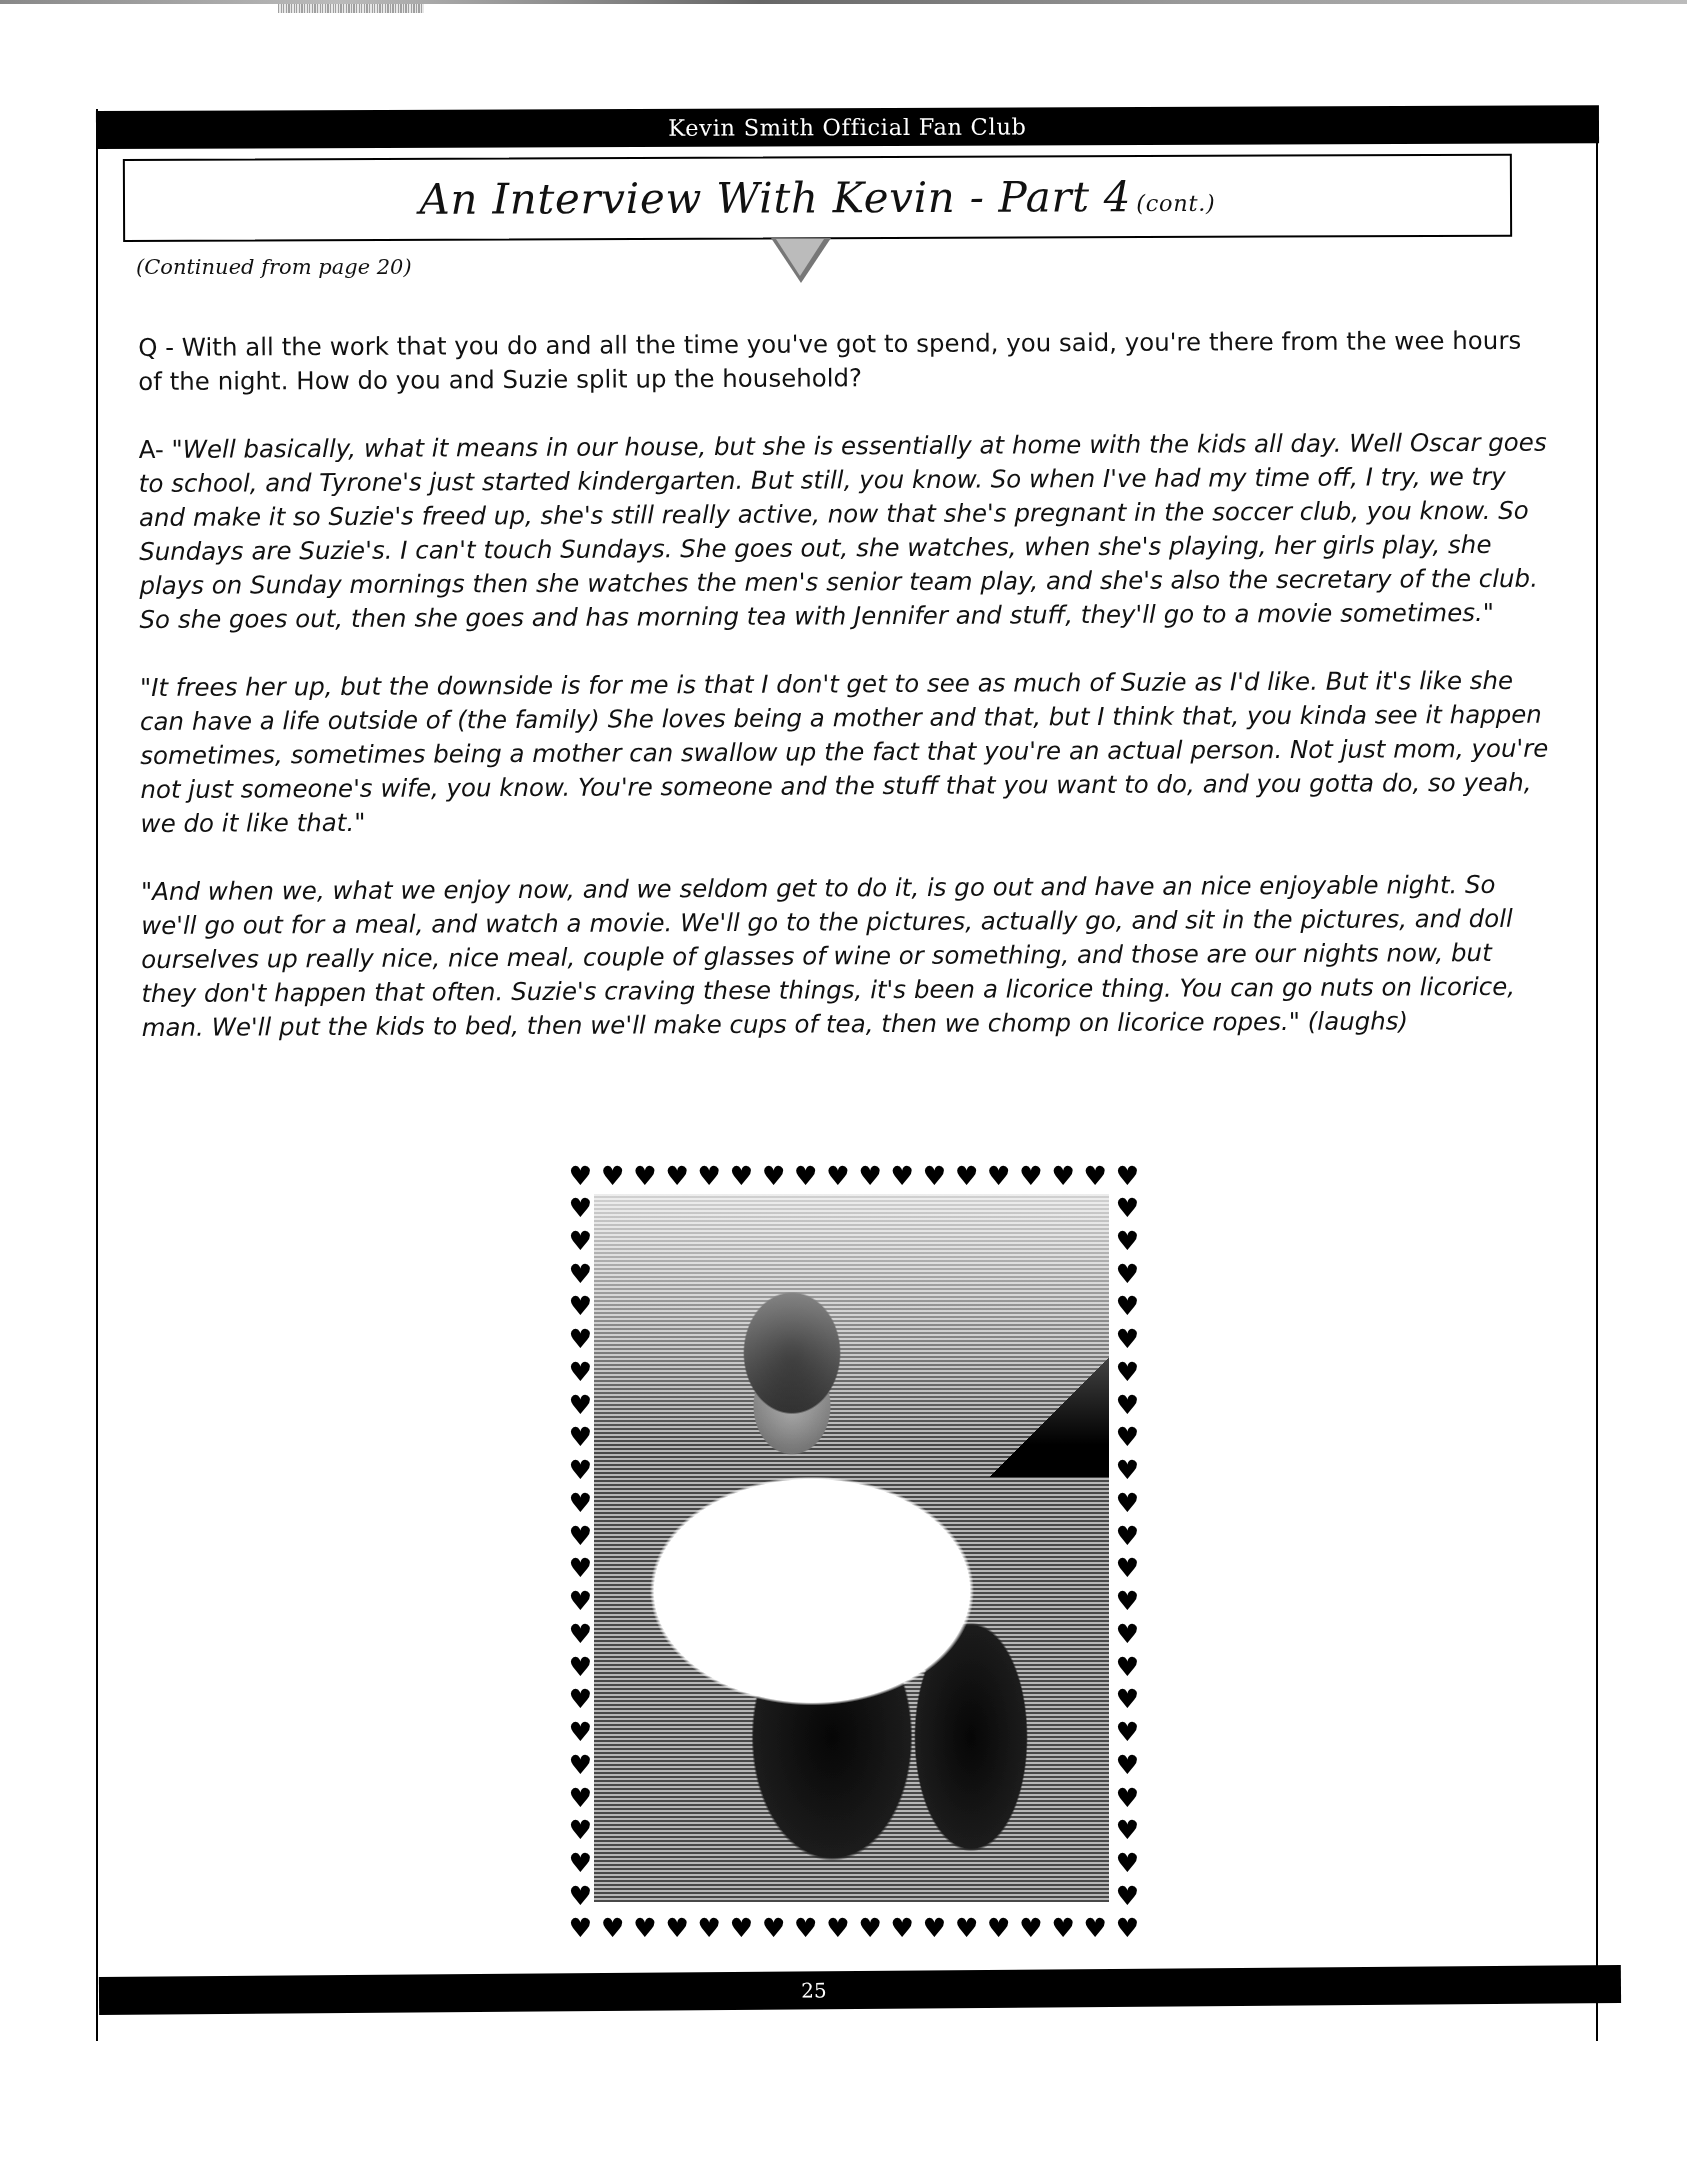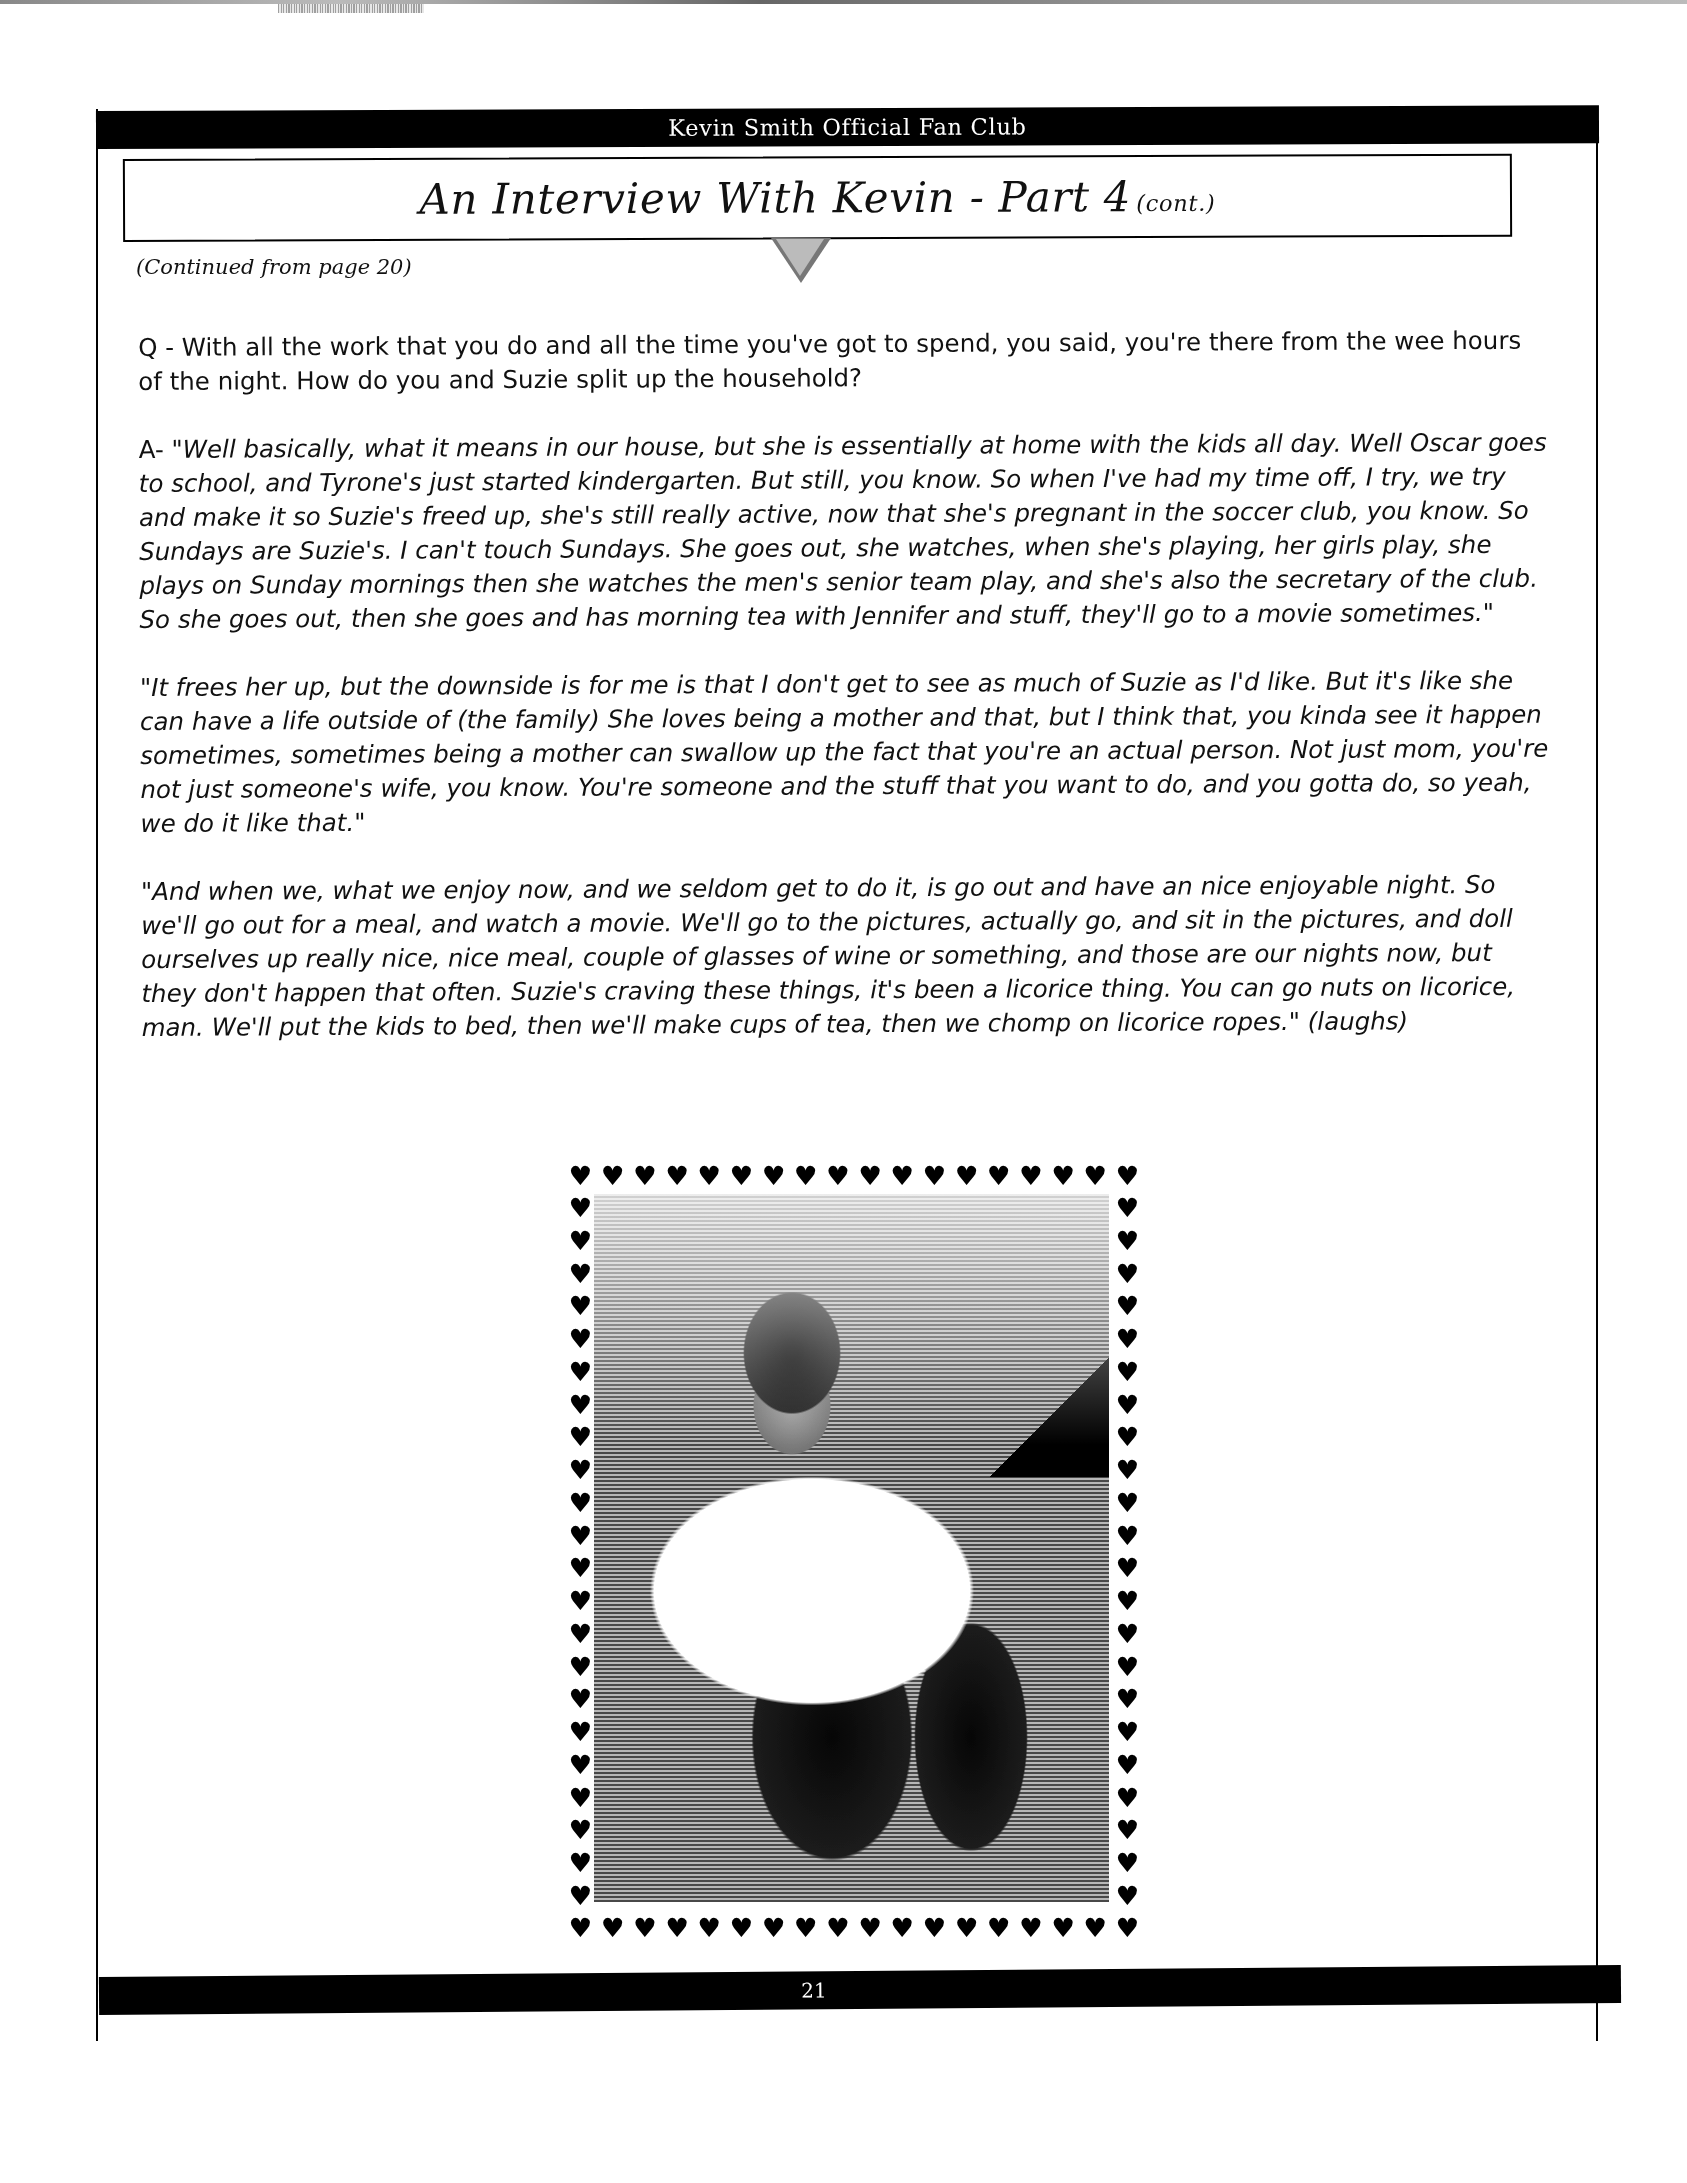--- a/index.html
+++ b/index.html
@@ -221,15 +221,15 @@
       <span class="heart">♥</span>
       <span class="heart">♥</span>
       <span class="heart">♥</span>
       <span class="heart">♥</span>
     </div>
   <div class="photo" title="Black-and-white halftone photo of a baby sitting on a blanket"></div>
   <div class="photo-top-fade"></div>
 </div>
 
 <div class="footer-bar">
-  <span>21</span>
+  <span>25</span>
 </div>
 
 
 </body></html>

